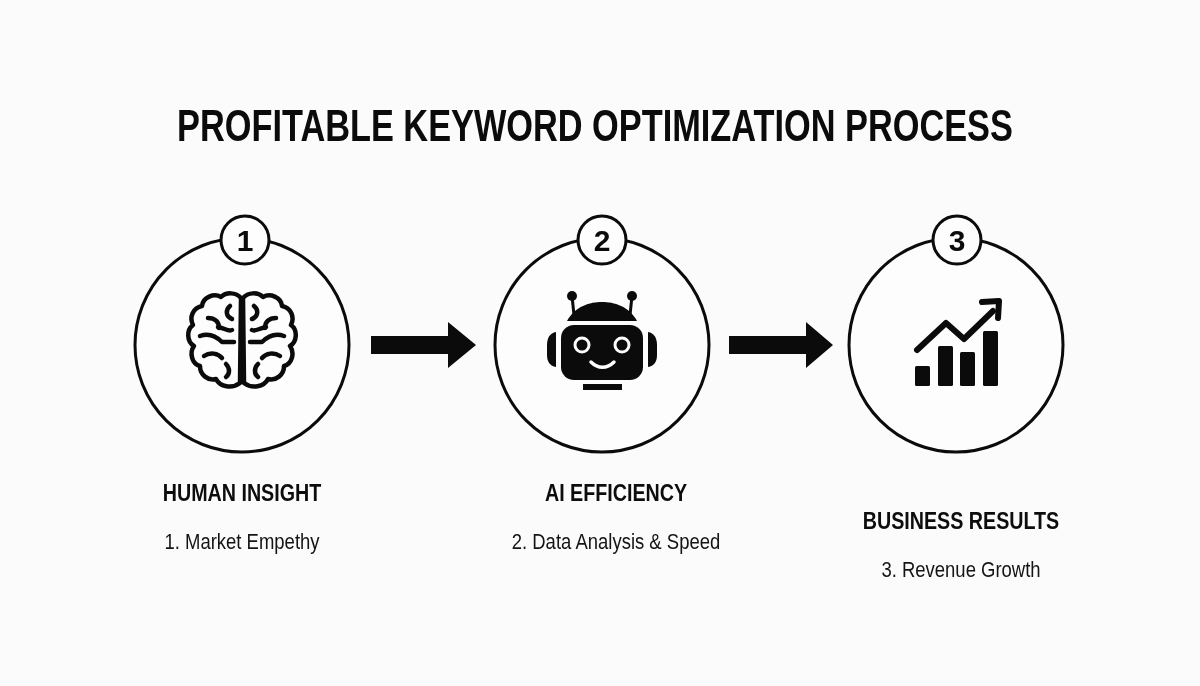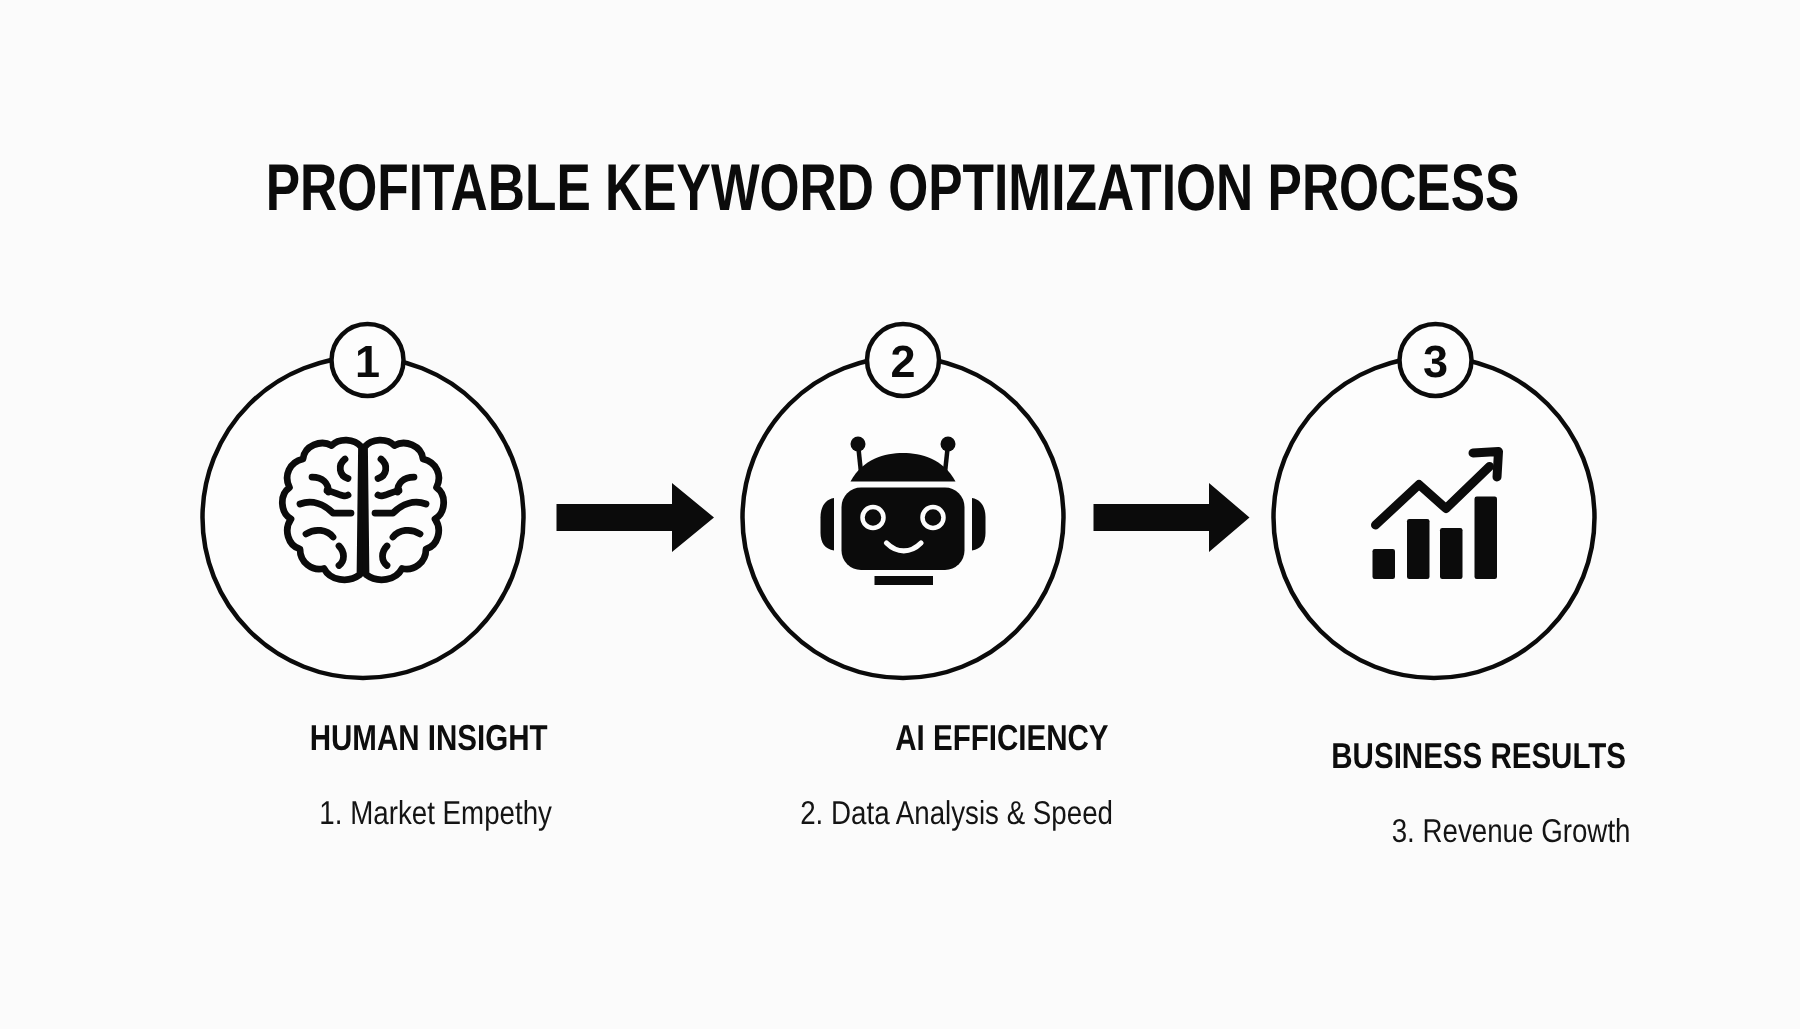--- a/index.html
+++ b/index.html
@@ -33,21 +33,21 @@
     .diagram {
       position: absolute;
       left: 0;
       top: 0;
       width: 1200px;
       height: 686px;
     }
     .label {
       position: absolute;
       width: 300px;
-      text-align: right;
+      text-align: center;
       white-space: nowrap;
     }
     .label .head {
       display: block;
       font-family: "Liberation Sans", sans-serif;
       font-weight: bold;
       font-size: 24px;
       line-height: 28px;
       color: #0d0d0d;
       transform: scaleX(0.82);
@@ -162,16 +162,16 @@
 <div class="label" style="left:92px; top:479px;">
   <span class="head">HUMAN INSIGHT</span>
   <span class="sub">1. Market Empethy</span>
 </div>
 
 <div class="label" style="left:466px; top:479px;">
   <span class="head">AI EFFICIENCY</span>
   <span class="sub">2. Data Analysis &amp; Speed</span>
 </div>
 
-<div class="label" style="left:811px; top:491px;">
+<div class="label" style="left:811px; top:507px;">
   <span class="head">BUSINESS RESULTS</span>
   <span class="sub">3. Revenue Growth</span>
 </div>
 
 </body></html>

